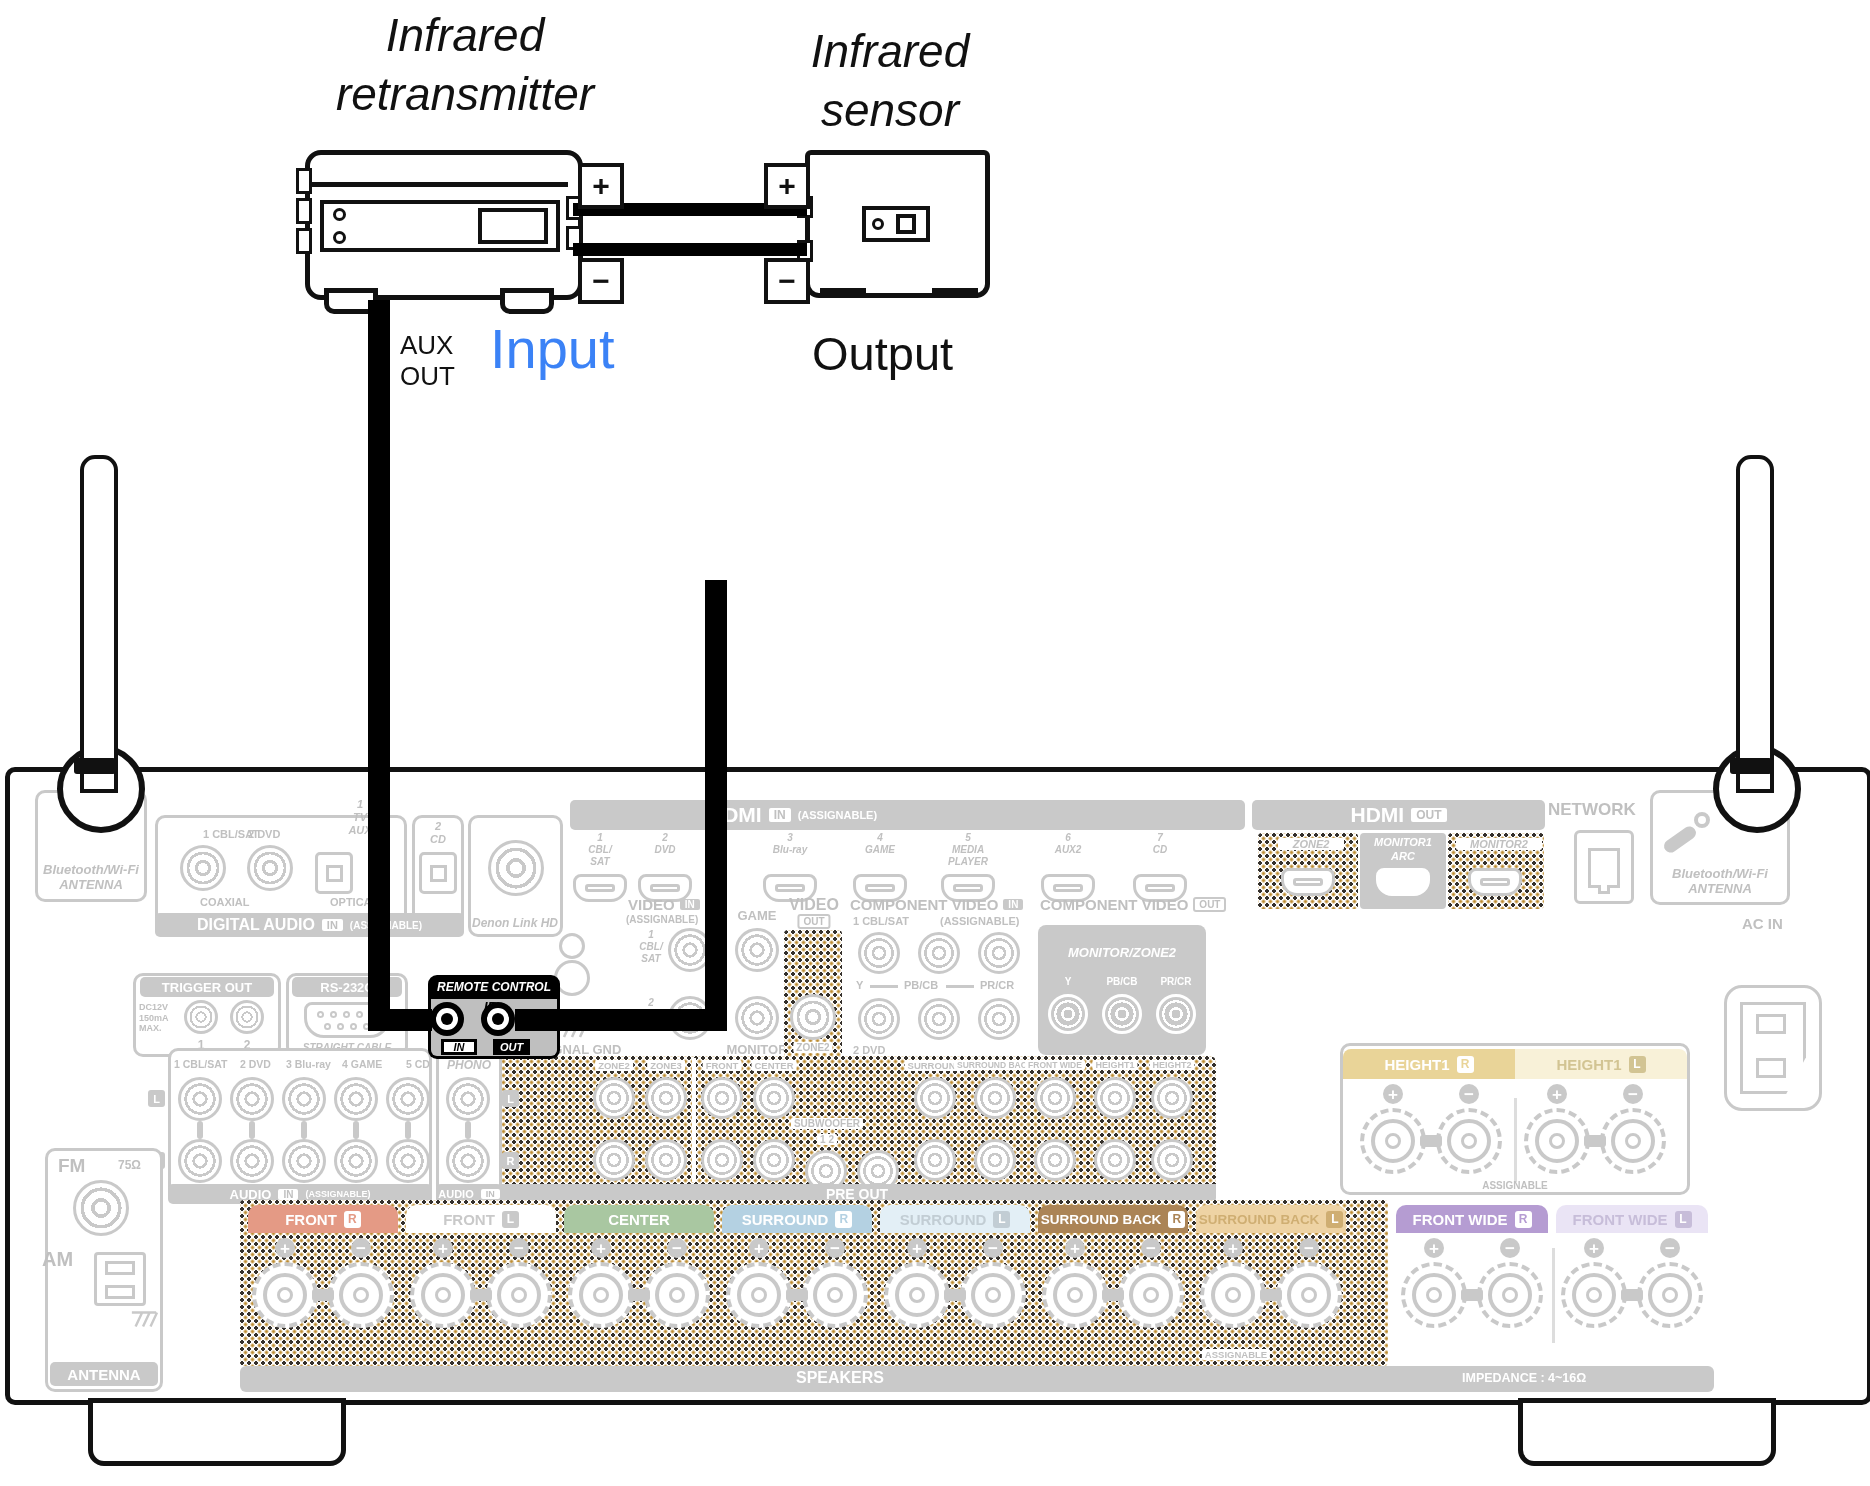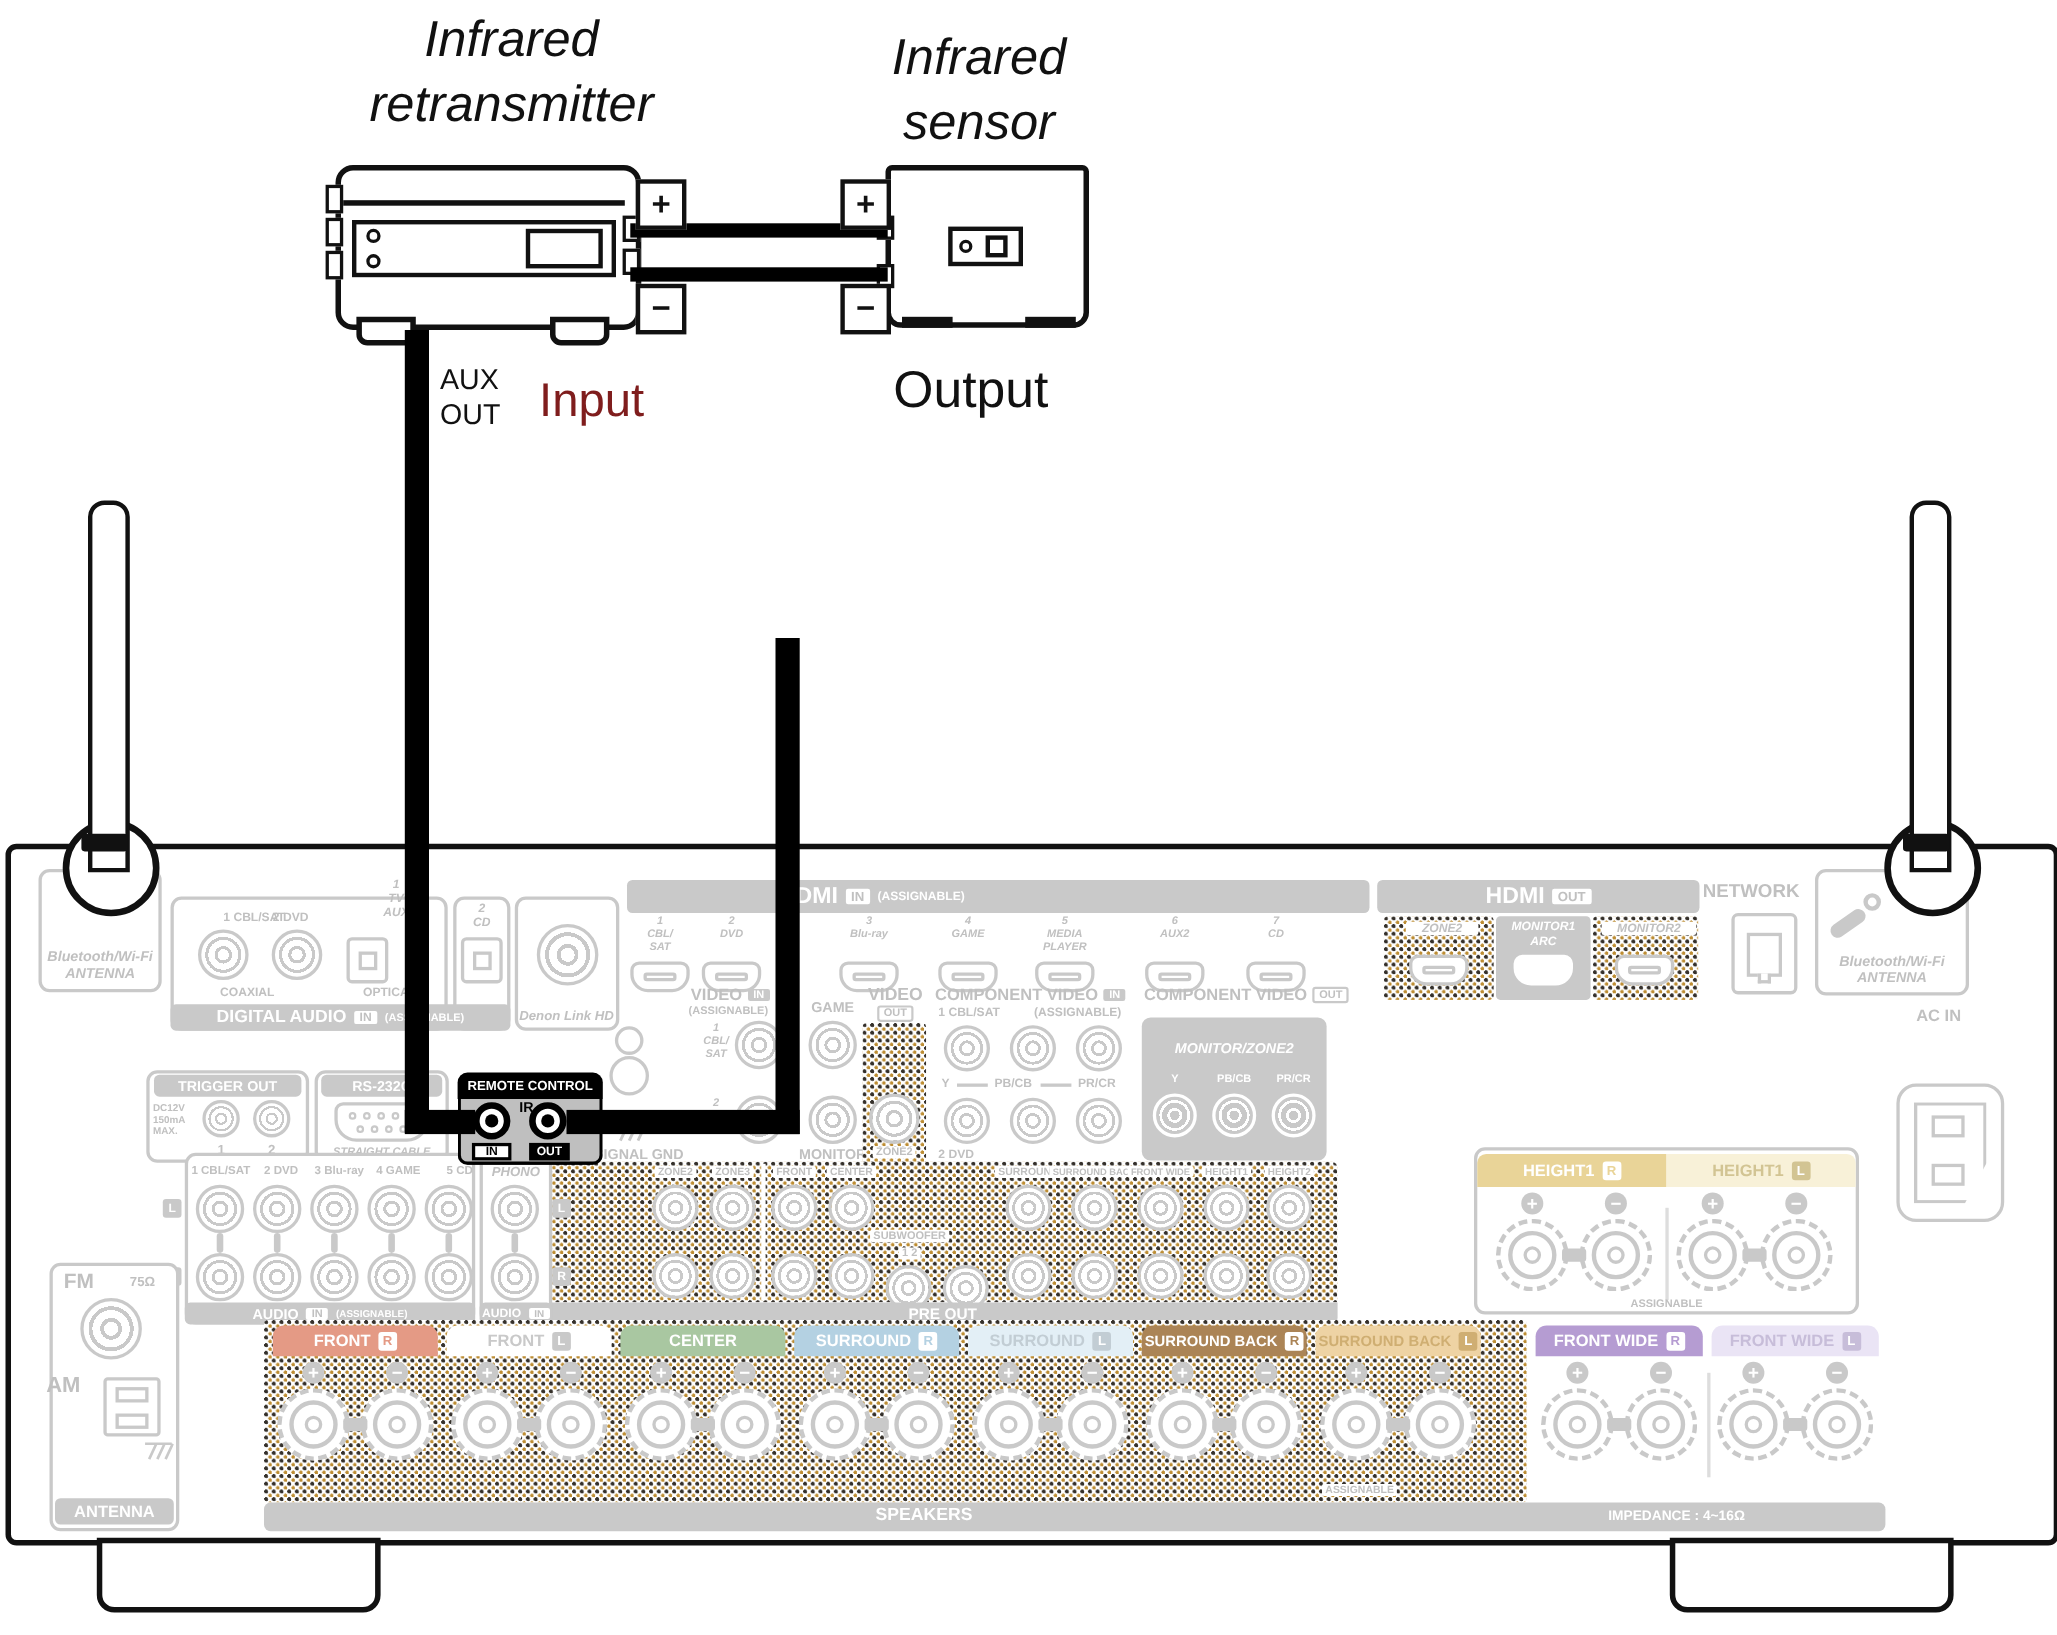--- a/index.html
+++ b/index.html
@@ -83,21 +83,21 @@
 
   <div class="abs wire" style="left:573px;top:203px;width:234px;height:13px;"></div>
   <div class="abs wire" style="left:573px;top:243px;width:234px;height:13px;"></div>
   <div class="abs tsq" style="left:578px;top:163px;width:38px;height:38px;">+</div>
   <div class="abs tsq" style="left:578px;top:258px;width:38px;height:38px;">−</div>
   <div class="abs tsq" style="left:764px;top:163px;width:38px;height:38px;">+</div>
   <div class="abs tsq" style="left:764px;top:258px;width:38px;height:38px;">−</div>
 
   <div class="abs pre" style="left:400px;top:330px;font-size:26px;color:#111;line-height:1.18;">AUX
 OUT</div>
-  <div class="abs" style="left:490px;top:340px;font-size:43px;color:#7f1d1d;">Input</div>
+  <div class="abs" style="left:490px;top:316px;font-size:56px;color:#3b82f6;">Input</div>
   <div class="abs" style="left:812px;top:326px;font-size:47px;color:#111;">Output</div>
 
 
   <div class="abs cable" style="left:368px;top:300px;width:22px;height:730px;"></div>
   <div class="abs cable" style="left:368px;top:1009px;width:64px;height:22px;"></div>
   <div class="abs cable" style="left:705px;top:580px;width:22px;height:451px;"></div>
   <div class="abs cable" style="left:515px;top:1009px;width:212px;height:22px;"></div>
 
   <div class="abs chassis" style="left:5px;top:767px;width:1857px;height:628px;"></div>
   <div class="abs foot" style="left:88px;top:1398px;width:248px;height:58px;"></div>
@@ -246,21 +246,21 @@
       </div>
     <div style="position:absolute;left:17px;top:18px;display:flex;gap:6px;">
         <span class="dot9"></span>
         <span class="dot9"></span>
         <span class="dot9"></span>
         <span class="dot9"></span>
       </div>
   </div>
   <div class="abs glbl ctr" style="left:282px;top:1042px;width:130px;font-size:10px;">STRAIGHT CABLE</div>
 
-  <div class="abs" style="left:416px;top:975px;width:132px;height:88px;z-index:6;">
+  <div class="abs" style="left:428px;top:975px;width:132px;height:88px;z-index:6;font-style:italic;">
     <div style="position:absolute;left:0;top:0;width:132px;height:24px;background:#000;border-radius:9px 9px 0 0;color:#fff;font-weight:bold;font-size:12px;display:flex;align-items:center;justify-content:center;">REMOTE CONTROL</div>
     <div style="position:absolute;left:0;top:24px;width:132px;height:60px;background:#bfbfbf;border:3px solid #000;border-top:none;border-radius:0 0 9px 9px;box-sizing:border-box;"></div>
     <div style="position:absolute;left:56px;top:24px;color:#000;font-weight:bold;font-size:13px;">IR</div>
     <div style="position:absolute;left:13px;top:64px;width:36px;height:16px;border:3px solid #000;background:#fff;color:#000;font-weight:bold;font-size:11px;display:flex;align-items:center;justify-content:center;box-sizing:border-box;">IN</div>
     <div style="position:absolute;left:65px;top:64px;width:37px;height:16px;background:#000;color:#fff;font-weight:bold;font-size:11px;display:flex;align-items:center;justify-content:center;">OUT</div>
   </div>
   <div class="rcjack" style="left:430px;top:1002px;width:34px;height:34px;"></div>
   <div class="rcjack" style="left:481px;top:1002px;width:34px;height:34px;"></div>
 
   <div class="abs" style="left:559px;top:933px;width:26px;height:26px;border:3px solid #c9c9c9;border-radius:50%;box-sizing:border-box;"></div>

